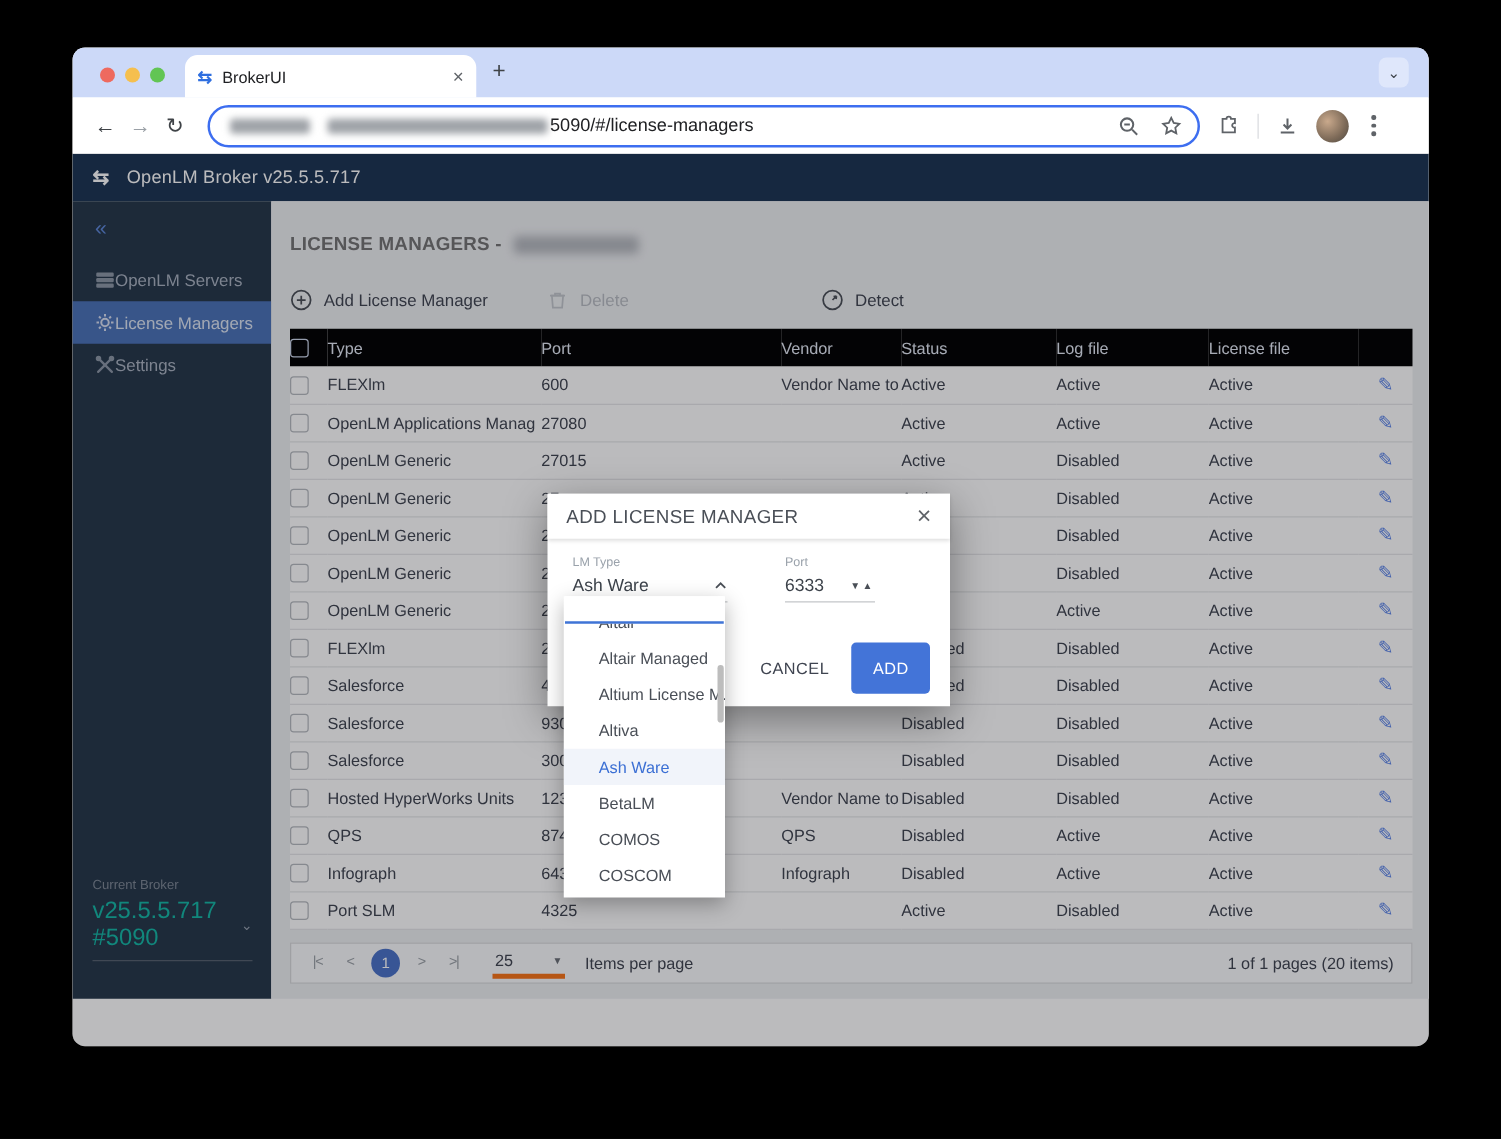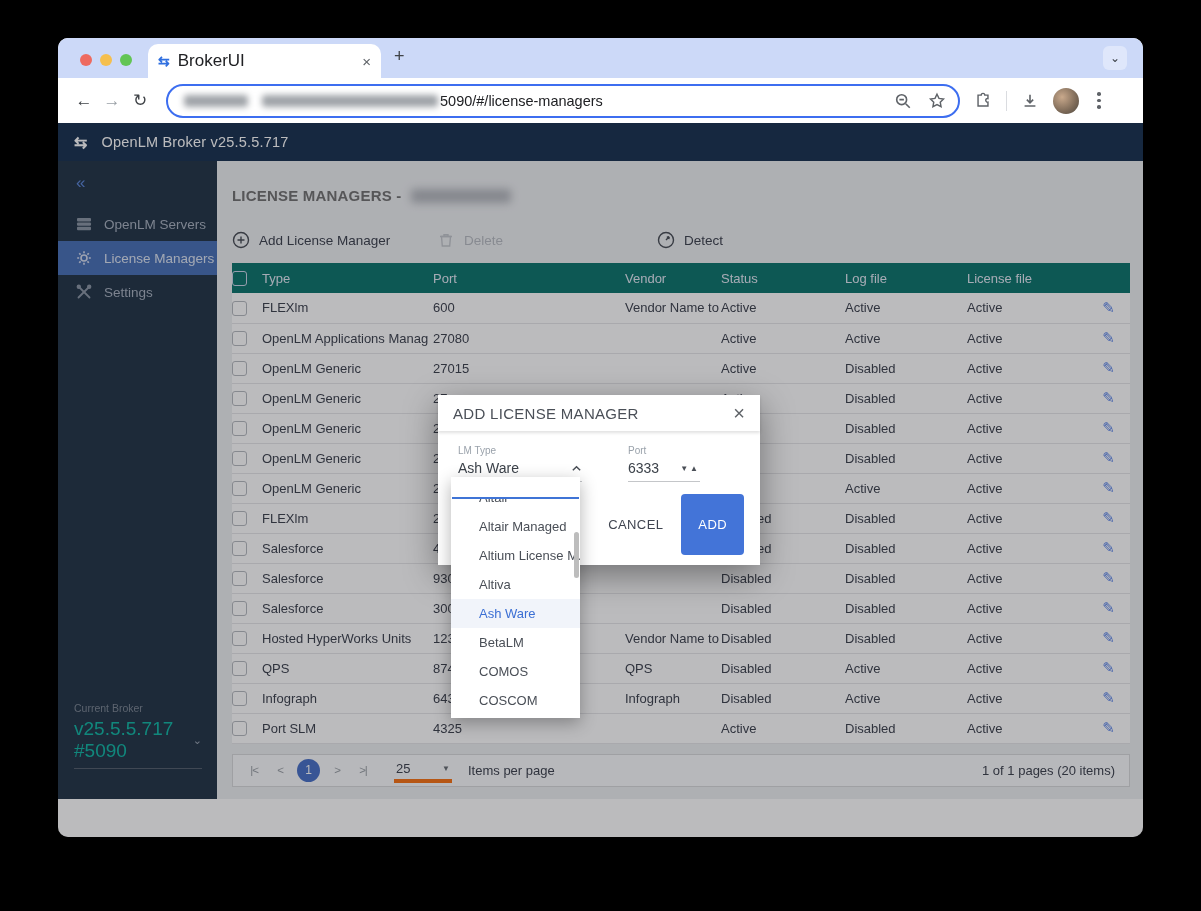--- a/index.html
+++ b/index.html
@@ -11,21 +11,21 @@
             border-radius:10px; overflow:hidden; background:#fff; box-shadow:0 10px 40px rgba(0,0,0,.6); }
 
   
   .tabstrip { position:relative; height:40px; background:#ccd9f8; }
   .traffic { position:absolute; top:16px; left:22px; display:flex; gap:8px; }
   .traffic span { width:12px; height:12px; border-radius:50%; display:block; }
   .t-close { background:#ee6a5f; } .t-min { background:#f5bf4e; } .t-max { background:#62c554; }
   .tab { position:absolute; left:90px; top:6px; width:233px; height:34px; background:#fff;
          border-radius:10px 10px 0 0; display:flex; align-items:center; padding:0 10px; }
   .tab-fav { font-size:14px; font-weight:bold; color:#2f6fe0; margin-right:8px; }
-  .tab-title { flex:1; font-size:17px; color:#202124; }
+  .tab-title { flex:1; font-size:13px; color:#202124; }
   .tab-close { font-size:15px; color:#5f6368; cursor:default; }
   .newtab { position:absolute; left:336px; top:8px; font-size:18px; color:#3f4347; }
   .strip-chevron { position:absolute; right:16px; top:8px; width:24px; height:24px; border-radius:6px;
                    background:#dfe7fb; color:#3a3f45; font-size:12px; display:flex; align-items:center; justify-content:center; }
 
   
   .toolbar { position:relative; height:45px; background:#fff; display:flex; align-items:center; }
   .nav-ic { width:28px; text-align:center; font-size:17px; color:#3f4347; }
   .nav-ic.fwd { color:#9aa0a6; }
   .nav-ic.back { margin-left:12px; }
@@ -46,21 +46,21 @@
 
   
   .appbar { height:38px; background:#1b3452; display:flex; align-items:center; padding-left:16px; }
   .applogo { color:#fff; font-size:16px; font-weight:bold; margin-right:14px; }
   .apptitle { color:#fff; font-size:14.5px; letter-spacing:.2px; }
 
   
   .app-body { display:flex; height:638px; }
   .sidebar { width:159px; background:#243749; color:#aeb6c2; display:flex; flex-direction:column; }
   .collapse { color:#5d87d8; font-size:17px; margin:12px 0 14px 18px; }
-  .side-item { height:34px; display:flex; align-items:center; padding-left:18px; gap:12px;
+  .side-item { height:34px; display:flex; align-items:center; padding-left:18px; 
                font-size:13.5px; color:#a9b2c0; }
   .side-item .ic { width:16px; height:16px; color:#8d97a6; flex:0 0 16px; }
   .side-item.selected { background:#4a72b8; color:#dde5f2; }
   .side-item.selected .ic { color:#d7def0; }
   .side-spacer { flex:1; }
   .broker { margin:0 0 30px 16px; width:128px; }
   .broker-label { font-size:10.5px; color:#7d8794; margin-bottom:4px; }
   .broker-row { display:flex; align-items:center; justify-content:space-between;
                 border-bottom:1px solid #55606e; padding-bottom:6px; }
   .broker-val { font-size:19px; color:#14b8a6; }
@@ -71,21 +71,21 @@
   .page-title { font-size:15px; font-weight:bold; color:#737373; letter-spacing:.2px; }
   .host-blob { width:100px; height:14px; border-radius:3px; background:#b4b7bd; filter:blur(4px); }
 
   .actions-row { margin-top:22px; height:28px; display:flex; align-items:center; gap:10px; }
   .act { display:flex; align-items:center; gap:9px; font-size:13.5px; color:#3f4450; }
   .act .ic { width:18px; height:18px; color:#4a4f57; }
   .act.disabled { color:#b8bcc2; } .act.disabled .ic { color:#c3c7cc; }
   .act-add { width:210px; } .act-del { width:125px; margin-left:-15px; } .act-detect { margin-left:85px; }
 
   table.grid { margin-top:9px; width:898px; border-collapse:collapse; table-layout:fixed; background:#fff; }
-  table.grid th { background:#0f766e; color:#e3e9f4; font-weight:normal; font-size:13px; text-align:left;
+  table.grid th { background:#000000; color:#e3e9f4; font-weight:normal; font-size:13px; text-align:left;
                   height:30px; padding:0; }
   table.grid td { font-size:13px; color:#3f4450; height:30px; padding:0; border-bottom:1px solid #e6e7e9;
                   white-space:nowrap; overflow:hidden; }
   .cb { width:15px; height:15px; border:1.5px solid #b6babf; border-radius:3px; background:#fff; display:inline-block; vertical-align:middle; }
   th .cb { background:transparent; border-color:#ccd6ea; }
   td.cbcell, th.cbcell { padding-left:7px; }
   .pencil { color:#5b84e8; font-size:15px; text-align:center; display:block; }
 
   .pager { margin-top:10px; width:898px; height:33px; background:#fafbfc; border:1px solid #d9dadc;
            display:flex; align-items:center; font-size:13px; color:#3f4450; }
@@ -116,21 +116,21 @@
   .f-valrow { display:flex; align-items:center; justify-content:space-between;
               border-bottom:1px solid #c4c6c9; padding:4px 0 5px; }
   .f-val { font-size:14px; color:#3c424a; }
   .field-lm { width:124px; }
   .field-port { width:72px; }
   .chev-up { width:11px; height:11px; color:#4a4f57; }
   .spinners { font-size:8px; color:#4a4f57; letter-spacing:2px; }
   .modal-actions { position:absolute; right:16px; bottom:10px; display:flex; align-items:center; gap:18px; }
   .btn-cancel { font-size:13px; color:#3f4450; letter-spacing:.4px; }
   .btn-add { background:#4374d8; color:#fff; font-size:13px; letter-spacing:.4px;
-             padding:23px 17px; border-radius:4px; border:none; }
+             padding:13px 17px; border-radius:4px; border:none; }
 
   
   .dropdown { position:absolute; left:393px; top:439px; width:129px; height:241px; background:#fff;
               box-shadow:0 5px 16px rgba(0,0,0,.3); z-index:11; }
   .dd-filter { height:22px; margin:0 1px; border-bottom:2px solid #3f74d6; background:#fff; }
   .dd-list { position:relative; height:217px; overflow:hidden; }
   .dd-inner { transform:translateY(-16px); }
   .dd-item { height:29px; display:flex; align-items:center; padding-left:28px; font-size:13px; color:#4a4f57;
              white-space:nowrap; overflow:hidden; }
   .dd-item.sel { background:#f1f4fa; color:#3b6fd4; }

